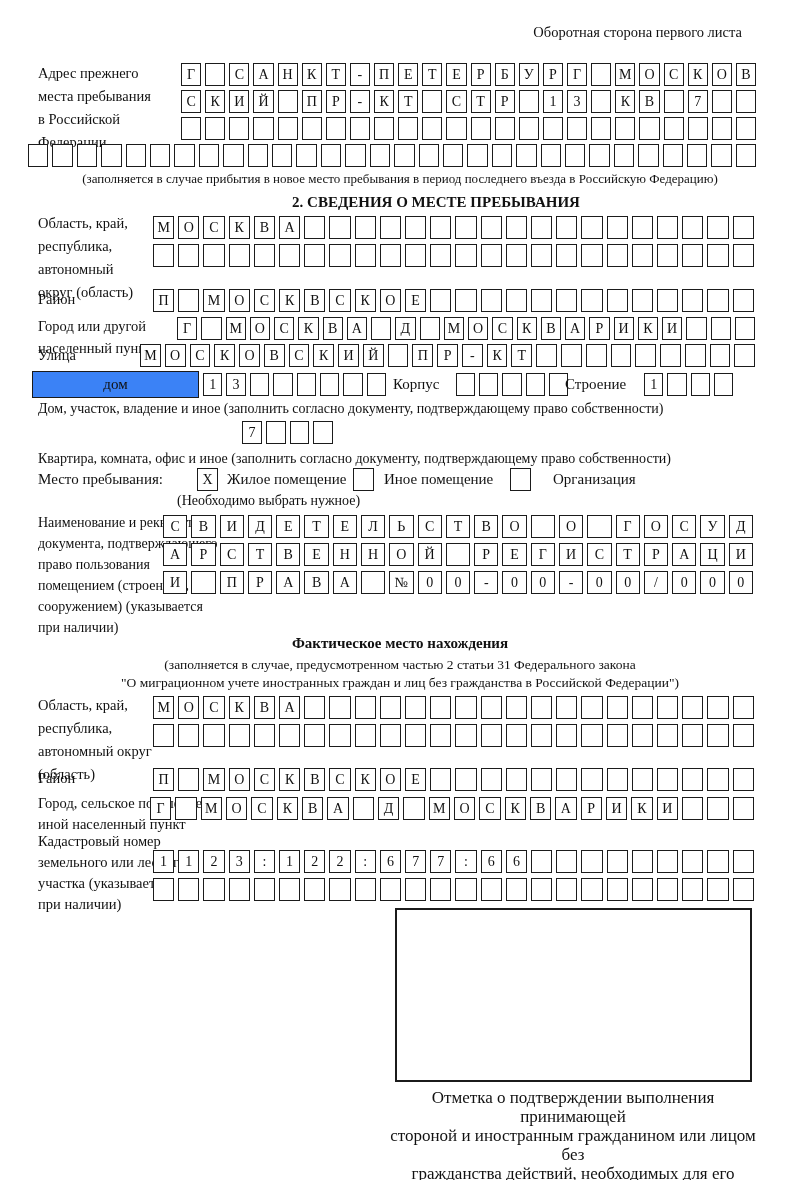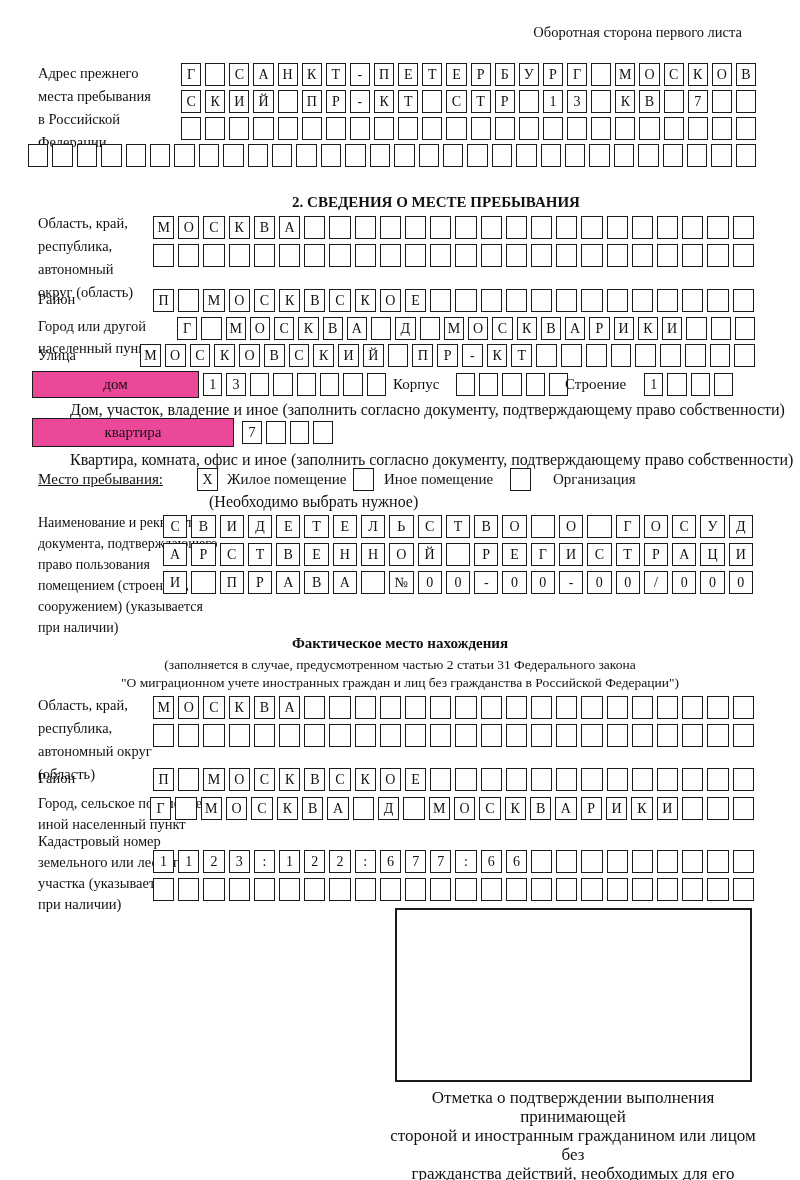--- a/index.html
+++ b/index.html
@@ -10,27 +10,27 @@
   .cell { flex:1; border:1.5px solid #1b1b1b; height:21px; line-height:21px;
           text-align:center; font-size:14px; background:#fff; overflow:hidden; }
 
   .lbl { position:absolute; font-size:14.5px; }
   .lbl div { white-space:nowrap; }
 
   .cnote { position:absolute; left:0; width:100%; text-align:center; font-size:13px; }
   .heading { position:absolute; left:0; width:100%; text-align:center; font-weight:bold; font-size:15px; }
 
   .tbox { position:absolute; border:1.5px solid #1b1b1b; text-align:left; font-size:15px;
-          display:flex; align-items:center; justify-content:center; background:#ec4899; }
+          display:flex; align-items:center; justify-content:center; background:#3b82f6; }
 
   .cb { position:absolute; width:19px; height:21px; border:1.5px solid #1b1b1b;
         text-align:center; line-height:21px; font-size:14px; background:#fff; }
 
   .inline-lbl { position:absolute; font-size:15px; white-space:nowrap; }
-  .small-note { position:absolute; font-size:16px; white-space:nowrap;margin-left:32px; }
+  .small-note { position:absolute; font-size:14px; white-space:nowrap; }
 
   .stamp { position:absolute; left:395px; top:908px; width:353px; height:170px;
            border:2px solid #1b1b1b; background:#fff; }
   .caption { position:absolute; left:385px; top:1088px; width:376px; text-align:center;
              font-size:17px; line-height:19px; }
   .corner { position:absolute; top:24px; right:58px; font-size:14.5px; }
 </style>
 </head>
 <body>
 
@@ -147,20 +147,21 @@
       <span class="cell"></span>
       <span class="cell"></span>
       <span class="cell"></span>
       <span class="cell"></span>
       <span class="cell"></span>
       <span class="cell"></span>
       <span class="cell"></span>
       <span class="cell"></span>
       <span class="cell"></span>
     </div>
+  <div class="cnote" style="top:171px;">(заполняется в случае прибытия в новое место пребывания в период последнего въезда в Российскую Федерацию)</div>
 
   <div class="heading" style="top:194px;padding-left:36px;">2. СВЕДЕНИЯ О МЕСТЕ ПРЕБЫВАНИЯ</div>
 
   <div class="lbl" style="left:38px;top:212px;line-height:23px;">
     <div>Область, край,</div>
     <div>республика,</div>
     <div>автономный</div>
     <div>округ (область)</div>
   </div>
   <div class="cellrow" style="left:153px;top:216px;width:601px;">
@@ -325,30 +326,29 @@
     </div>
   <div class="inline-lbl" style="left:565px;top:376px;">Строение</div>
   <div class="cellrow" style="left:644px;top:373px;width:89px;">
       <span class="cell">1</span>
       <span class="cell"></span>
       <span class="cell"></span>
       <span class="cell"></span>
     </div>
   <div class="small-note" style="left:38px;top:401px;">Дом, участок, владение и иное (заполнить согласно документу, подтверждающему право собственности)</div>
 
-  <div class="tbox" style="left:32px;top:418px;width:200px;height:27px;">квартира</div>
   <div class="cellrow" style="left:242px;top:421px;width:91px;">
       <span class="cell">7</span>
       <span class="cell"></span>
       <span class="cell"></span>
       <span class="cell"></span>
     </div>
   <div class="small-note" style="left:38px;top:451px;">Квартира, комната, офис и иное (заполнить согласно документу, подтверждающему право собственности)</div>
 
-  <div class="inline-lbl" style="left:38px;top:471px;text-decoration:underline;">Место пребывания:</div>
+  <div class="inline-lbl" style="left:38px;top:471px;">Место пребывания:</div>
   <span class="cb" style="left:197px;top:468px;">X</span>
   <div class="inline-lbl" style="left:227px;top:471px;">Жилое помещение</div>
   <span class="cb" style="left:353px;top:468px;"></span>
   <div class="inline-lbl" style="left:384px;top:471px;">Иное помещение</div>
   <span class="cb" style="left:510px;top:468px;"></span>
   <div class="inline-lbl" style="left:553px;top:471px;">Организация</div>
   <div class="small-note" style="left:177px;top:493px;">(Необходимо выбрать нужное)</div>
 
   <div class="lbl" style="left:38px;top:512px;line-height:21px;font-size:14px;">
     <div>Наименование и реквизиты</div>

